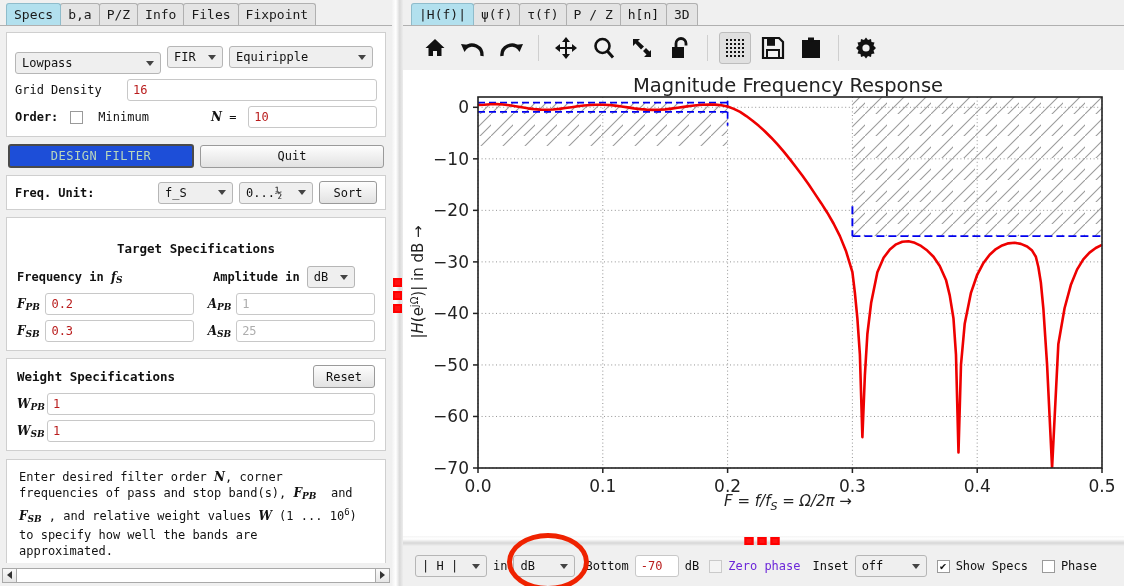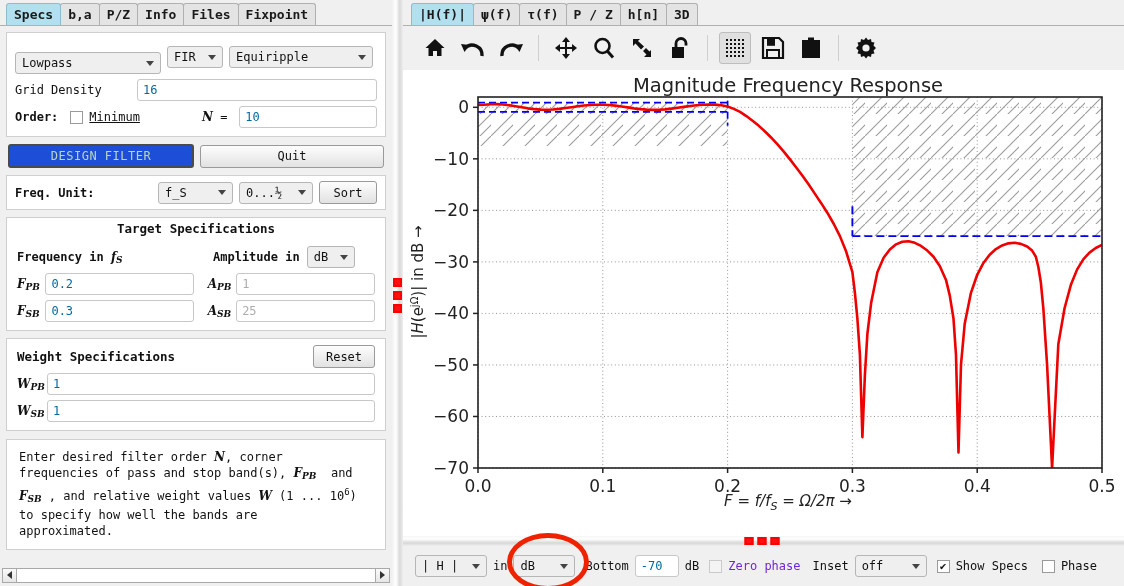--- a/index.html
+++ b/index.html
@@ -24,21 +24,21 @@
   .tabbar {
     display: flex; align-items: flex-end;
     height: 26px;
     padding-left: 6px;
     background: #f0f0f0;
     border-bottom: 1px solid #b0b0b0;
     box-sizing: border-box;
   }
   .tab {
     font-family: "DejaVu Sans Mono", "Liberation Mono", monospace;
-    font-size: 13px; font-weight: bold;
+    font-size: 13px; font-weight: normal;
     padding: 3px 7px 3px 7px;
     background: #e4e4e4;
     border: 1px solid #b0b0b0;
     border-bottom: none;
     border-radius: 3px 3px 0 0;
     margin-right: -1px;
     color: #1a1a1a;
     line-height: 15px;
     cursor: pointer;
     margin-top: 31px;
@@ -87,21 +87,21 @@
   }
   input.ui, .fake-input {
     font-family: "DejaVu Sans Mono", "Liberation Mono", monospace;
     font-size: 12px;
     background: #fff;
     border: 1px solid #c8c8c8;
     border-radius: 3px;
     height: 22px;
     box-sizing: border-box;
     padding: 0 5px;
-    color: #0369a1;
+    color: #b91c1c;
     display: flex; align-items: center;
     outline: none;
   }
   .fake-input.disabled { color: #adadad; background:#fff; }
 
   .lbl { font-size: 12px; color: #111; }
   .lbl.b { font-weight: bold; }
 
   .btn {
     font-family: "DejaVu Sans Mono", "Liberation Mono", monospace;
@@ -265,31 +265,31 @@
           <div class="fake-select" style="width:56px;">
             <span>FIR</span>
               <span class="caret"></span>
           </div>
           <div class="fake-select" style="width:144px;">
             <span>Equiripple</span>
               <span class="caret"></span>
           </div>
         </div>
 
-        <div class="row" style="gap:16px;">
+        <div class="row" style="gap:6px;">
           <span class="lbl" style="width:106px;">Grid Density</span>
           <div class="fake-input" style="flex:1;">
             <span>16</span>
           </div>
         </div>
 
         <div class="row" style="gap:6px;margin-bottom:0;">
           <span class="lbl b">Order:</span>
           <span class="chk" style="margin-left:6px;"></span>
-          <span class="lbl" style="margin-left:0;text-decoration:underline;">Minimum</span>
+          <span class="lbl" style="margin-left:9px;">Minimum</span>
           <span class="lbl" style="margin-left:56px;"><i class="ital">N</i> =</span>
           <div class="fake-input" style="flex:1;margin-left:6px;">
             <span>10</span>
           </div>
         </div>
       </div>
 
       <div class="row" style="gap:6px;margin:7px 2px 0 2px;">
         <div class="btn" id="design-filter-btn" style="flex:1;">
           <span>DESIGN FILTER</span>
@@ -309,21 +309,21 @@
           <div class="fake-select" style="width:74px;">
             <span>0...½</span>
               <span class="caret"></span>
           </div>
           <div class="btn" style="width:58px;">
             <span>Sort</span>
           </div>
         </div>
       </div>
 
-      <div class="card" style="margin-top:7px;padding:0 10px 8px 10px;">
+      <div class="card" style="margin-top:7px;padding:20px 10px 8px 10px;">
         <div class="section-title">Target Specifications</div>
 
         <div class="row" style="margin-top:6px;">
           <div style="width:196px;">
             <span class="lbl b">Frequency in</span>
             <span class="ital"> <span>f</span><span class="sub">S</span></span>
           </div>
           <span class="lbl b">Amplitude in</span>
           <div class="fake-select" style="width:48px;margin-left:7px;">
             <span>dB</span>

